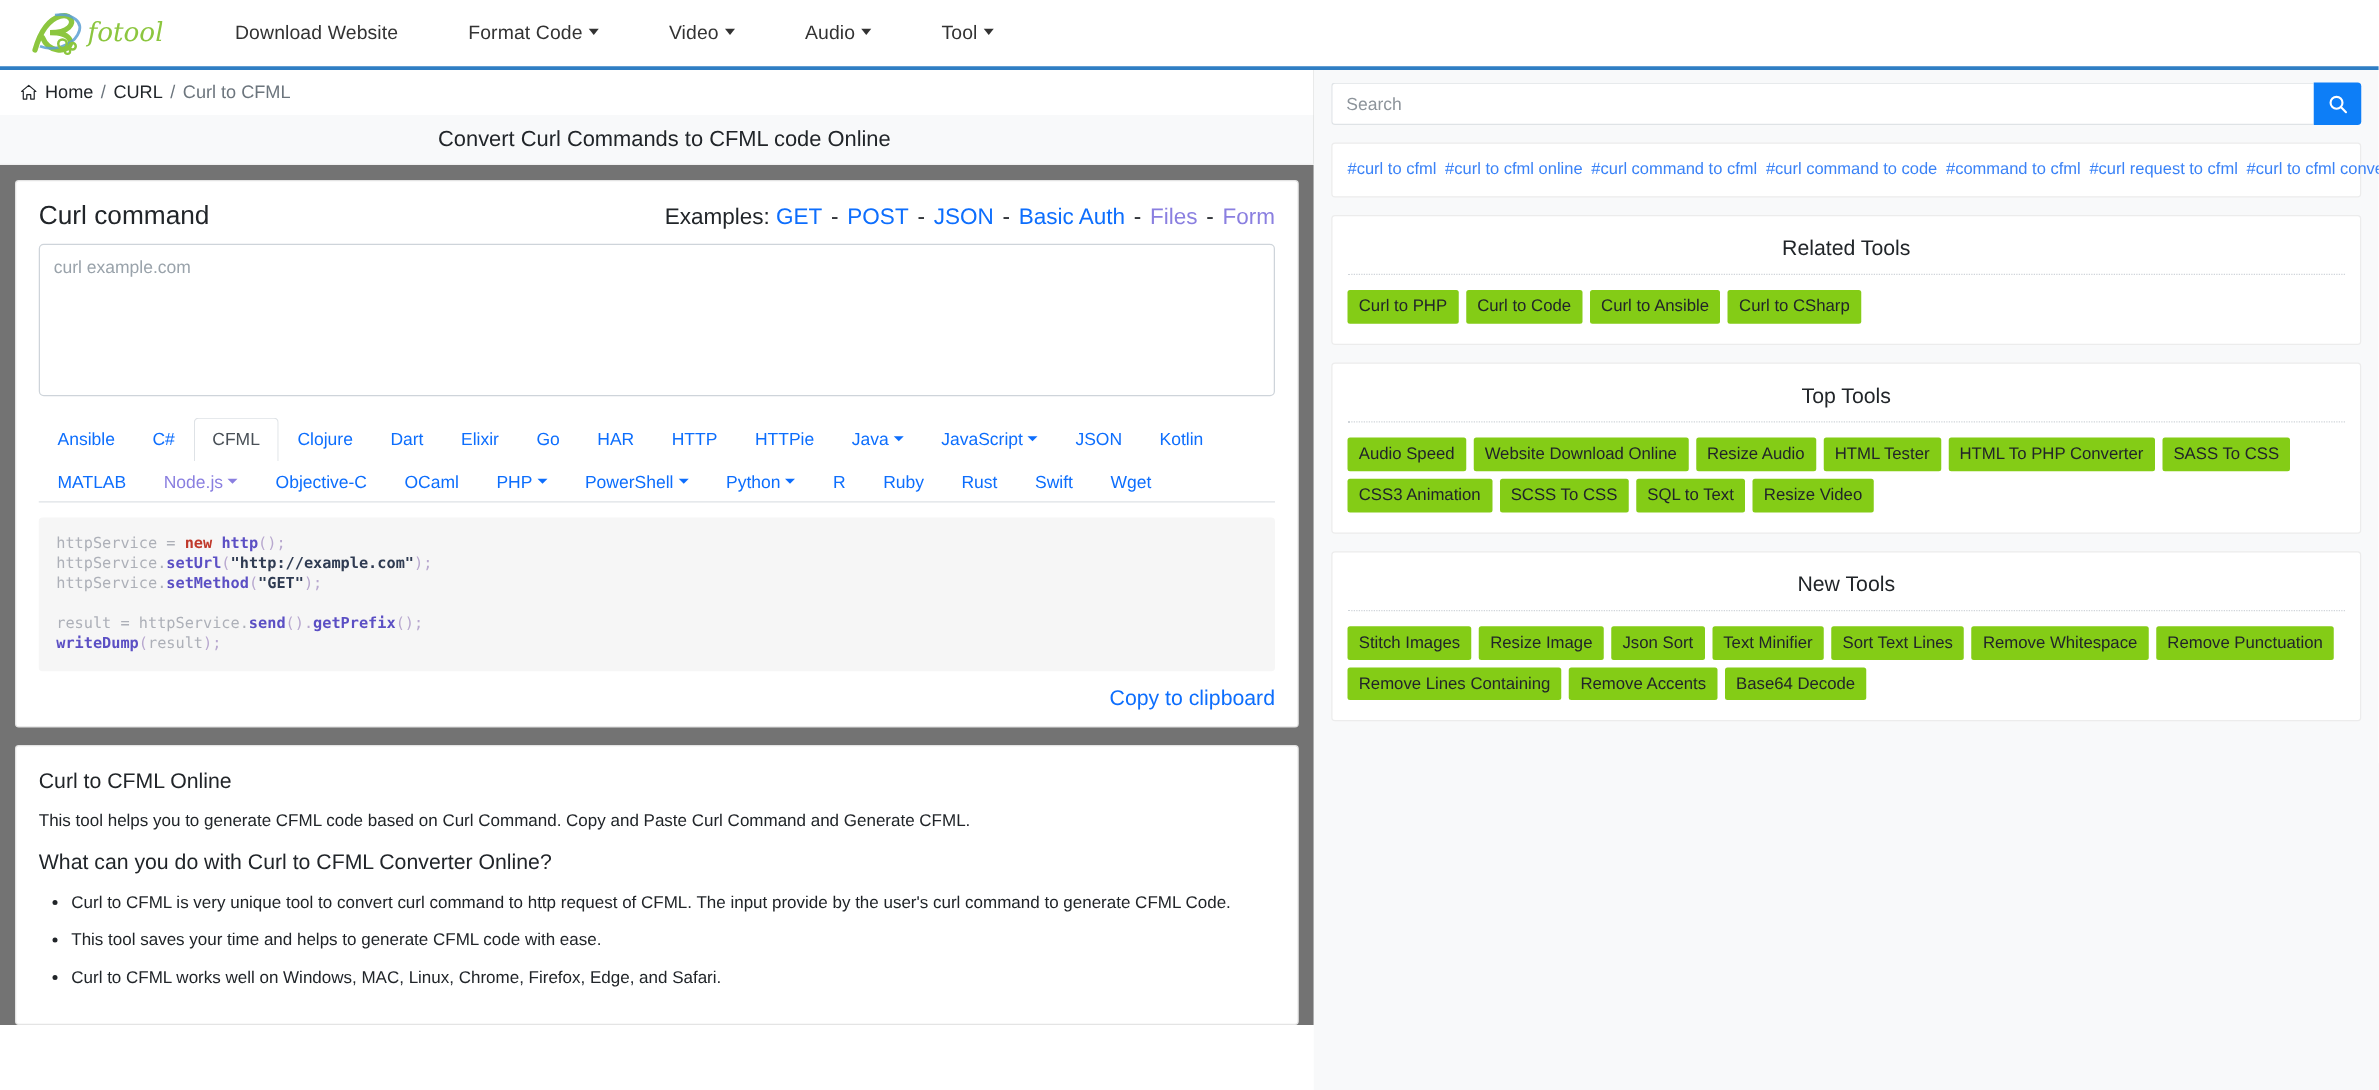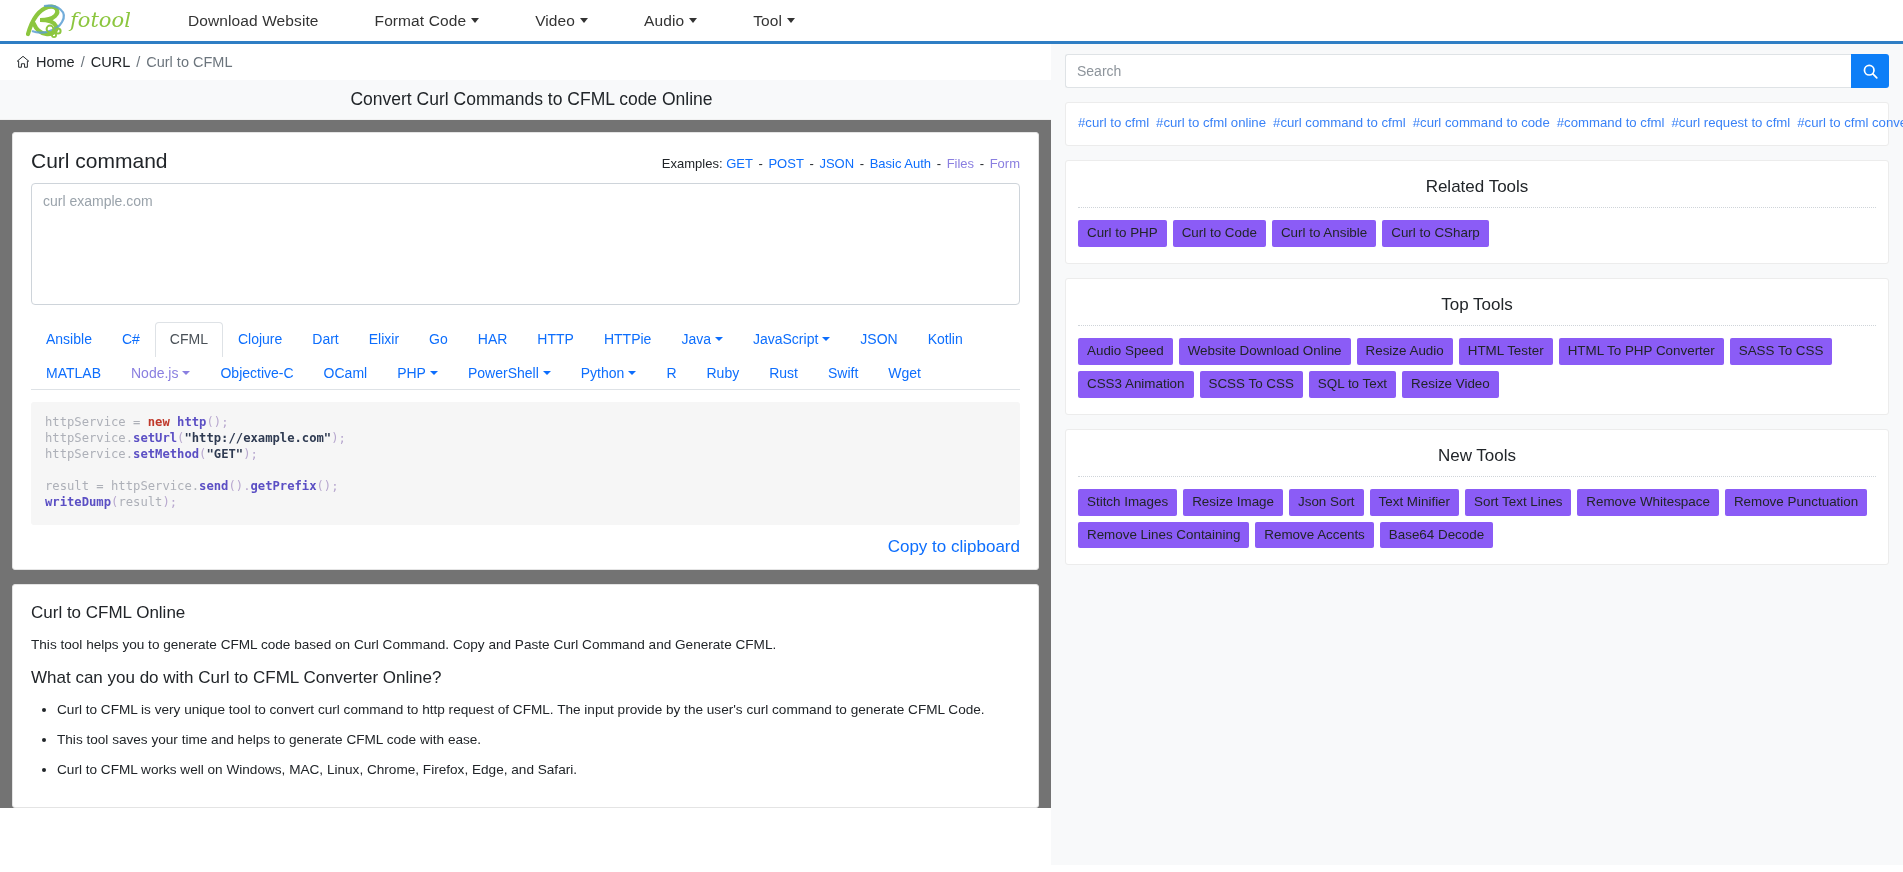--- a/index.html
+++ b/index.html
@@ -8,21 +8,21 @@
     width: 1903px; height: 872px;
     overflow: hidden;
     background: #ffffff;
     font-family: "Liberation Sans", sans-serif;
     font-size: 14px;
     color: #212529;
   }
 
   
   .topnav {
-    height: 44px;
+    height: 56px;
     background: #ffffff;
     display: flex;
     align-items: center;
     padding: 0 0 0 18px;
     border-bottom: 3px solid #2f7ec4;
     position: relative;
   }
   .logo-wrap { width: 118px; height: 46px; display: flex; align-items: center; }
   .nav-items { display: flex; align-items: flex-start; margin-left: 52px; }
   .nav-item {
@@ -87,21 +87,21 @@
     border: 1px solid #e4e4e4;
     border-radius: 3px;
   }
   .card-head {
     display: flex;
     align-items: baseline;
     justify-content: space-between;
     padding: 16px 18px 10px 18px;
   }
   .card-title { font-size: 21px; color: #212529; font-weight: 400; }
-  .examples { font-size: 13px; color: #212529; margin-left: 16px; }
+  .examples { font-size: 18px; color: #212529; margin-left: 16px; }
   .examples a { color: #0d6efd; text-decoration: none; cursor: pointer; }
   .examples a.visited { color: #8a7fe0; }
   .examples .dash { color: #212529; margin: 0 2px; }
 
   .ta-wrap { padding: 0 18px; }
   textarea.curl-input {
     width: 100%;
     height: 122px;
     border: 1px solid #ced4da;
     border-radius: 4px;
@@ -238,21 +238,21 @@
     font-weight: 400;
     color: #212529;
     padding: 6px 0 10px 0;
   }
   .panel-divider {
     border-top: 1px dotted #cfd4d9;
     margin: 0 0 12px 0;
   }
   .pill-wrap { display: flex; flex-wrap: wrap; gap: 6px 6px; padding-bottom: 4px; }
   .pill {
-    background: #8b5cf6;
+    background: #84cc16;
     color: #212529;
     font-size: 13.4px;
     padding: 4px 9px;
     border-radius: 2px;
     text-decoration: none;
     cursor: pointer;
     white-space: nowrap;
     line-height: 1.4;
   }
 </style>

